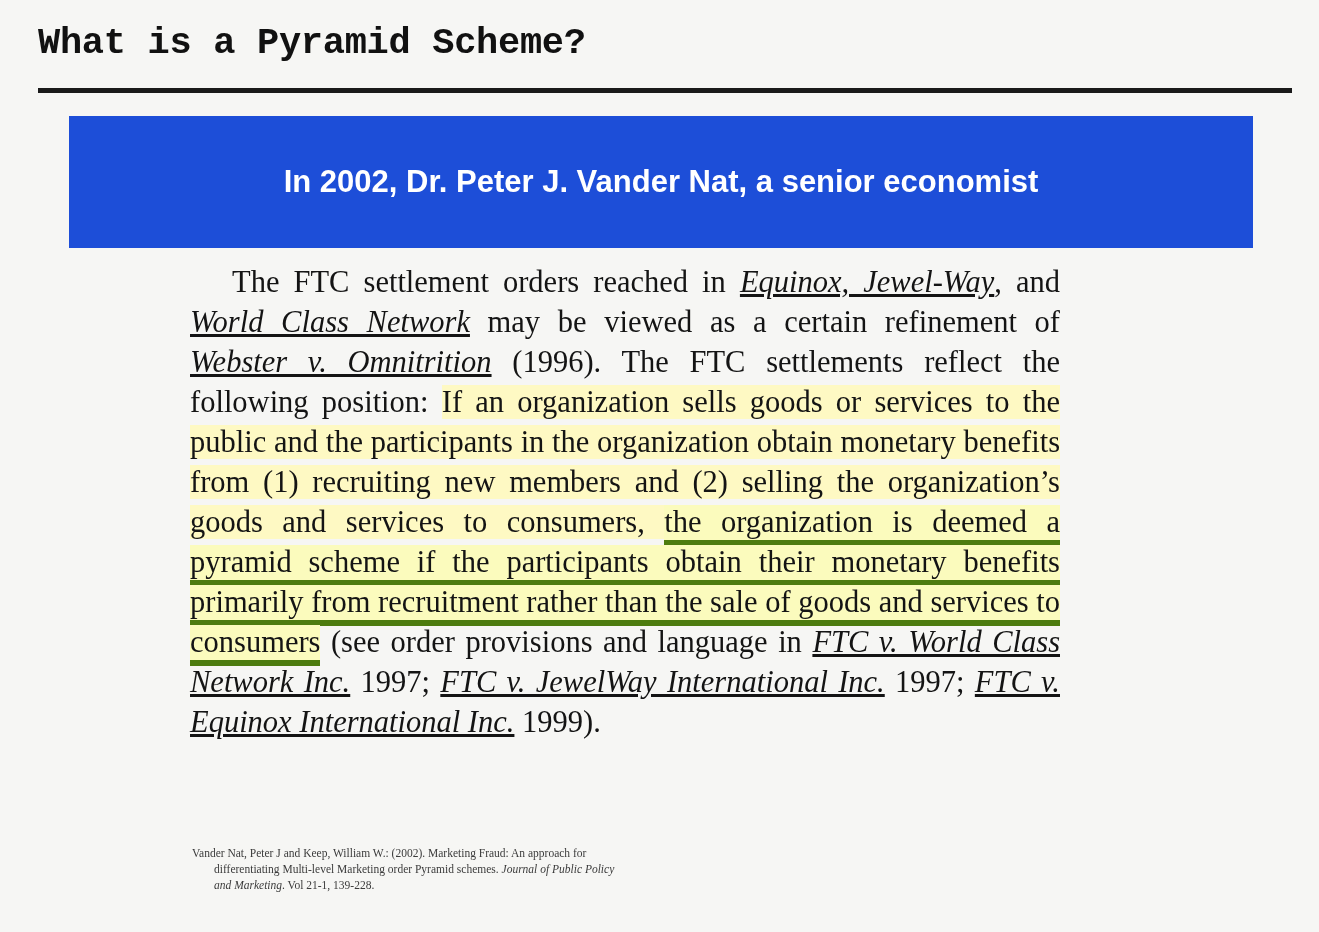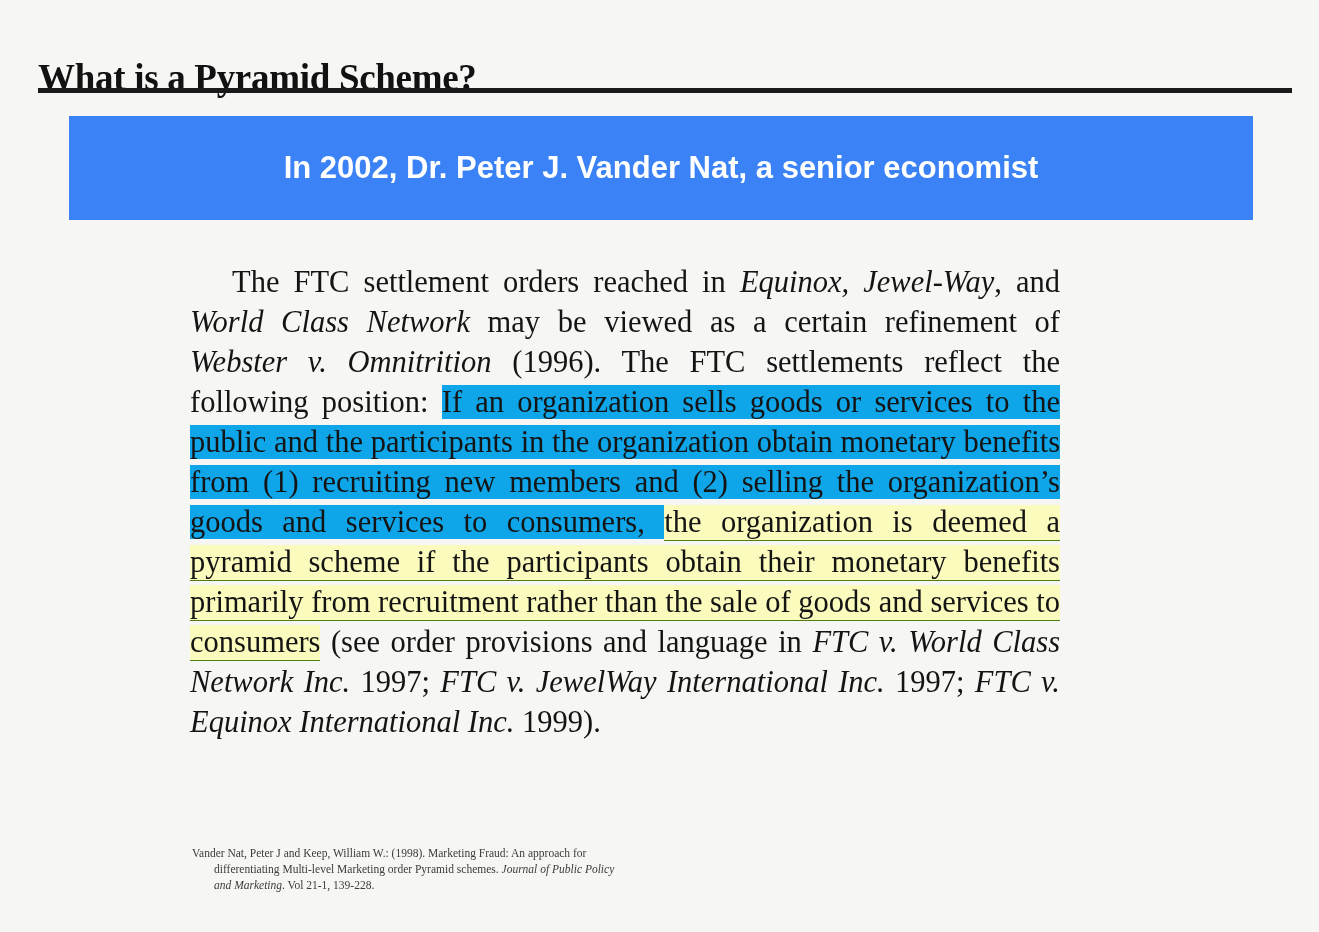--- a/index.html
+++ b/index.html
@@ -21,38 +21,37 @@
     box-sizing: border-box;
   }
   .title {
     position: absolute;
     left: 38px;
     top: 22px;
     font-size: 37px;
     font-weight: bold;
     color: #111111;
     letter-spacing: -0.3px;
-    font-family: Liberation Serif, serif;
-    margin-top: 34px;
+    font-family: Liberation Mono, monospace;
   }
   .title-rule {
     position: absolute;
     left: 38px;
     top: 88px;
     width: 1254px;
     height: 5px;
     background: #1a1a1a;
   }
   .banner {
     position: absolute;
     left: 69px;
     top: 116px;
     width: 1184px;
-    height: 104px;
-    background: #3b82f6;
+    height: 132px;
+    background: #1d4ed8;
     box-sizing: border-box;
     display: flex;
     align-items: center;
     justify-content: center;
     text-align: center;
   }
   .banner-text {
     color: #ffffff;
     font-size: 31px;
     font-weight: bold;
@@ -73,28 +72,29 @@
     color: #141414;
     text-align: justify;
     text-justify: inter-word;
   }
   .quote-text .ind {
     display: inline-block;
     width: 42px;
   }
   .it {
     font-style: italic;
+    text-decoration: underline;
   }
   .hl {
-    background: #0ea5e9;
+    background: #fef9c3;
     font-family: Liberation Serif, serif;
   }
   .ul-red {
     background: #fbfbbd;
-    border-bottom: 1px solid #4d7c0f;
+    border-bottom: 6px solid #4d7c0f;
     padding-bottom: 1px;
   }
   .citation {
     position: absolute;
     left: 192px;
     top: 845px;
     width: 640px;
     font-family: "Liberation Serif", serif;
     font-size: 11.5px;
     line-height: 16px;
@@ -121,18 +121,18 @@
     <div class="banner-text">
       <span>In 2002, Dr. Peter J. Vander Nat, a senior economist</span><br>
     </div>
   </div>
 
   <div class="quote-block">
     <div class="quote-text"><span class="ind"></span><span>The FTC settlement orders reached in </span><span class="it">Equinox, Jewel-Way</span><span>, and </span><span class="it">World Class Network</span><span> may be viewed as a certain refinement of </span><span class="it">Webster v. Omnitrition</span><span> (1996). The FTC settlements reflect the following position: </span><span class="hl">If an organization sells goods or services to the public and the participants in the organization obtain monetary benefits from (1) recruiting new members and (2) selling the organization’s goods and services to consumers, </span><span class="ul-red">the organization is deemed a pyramid scheme if the participants obtain their monetary benefits primarily from recruitment rather than the sale of goods and services to consumers</span><span> (see order provisions and language in </span><span class="it">FTC v. World Class Network Inc.</span><span> 1997; </span><span class="it">FTC v. JewelWay International Inc.</span><span> 1997; </span><span class="it">FTC v. Equinox International Inc.</span><span> 1999).</span></div>
   </div>
 
   <div class="citation">
-    <span>Vander Nat, Peter J and Keep, William W.: (1998). Marketing Fraud: An approach for</span><br>
+    <span>Vander Nat, Peter J and Keep, William W.: (2002). Marketing Fraud: An approach for</span><br>
     <span class="cit-ind"></span><span>differentiating Multi-level Marketing order Pyramid schemes.  </span><span class="cit-it">Journal of Public Policy</span><br>
     <span class="cit-ind"></span><span class="cit-it">and Marketing</span><span>. Vol 21-1, 139-228.</span>
   </div>
 
 </div>
 
 </body></html>

